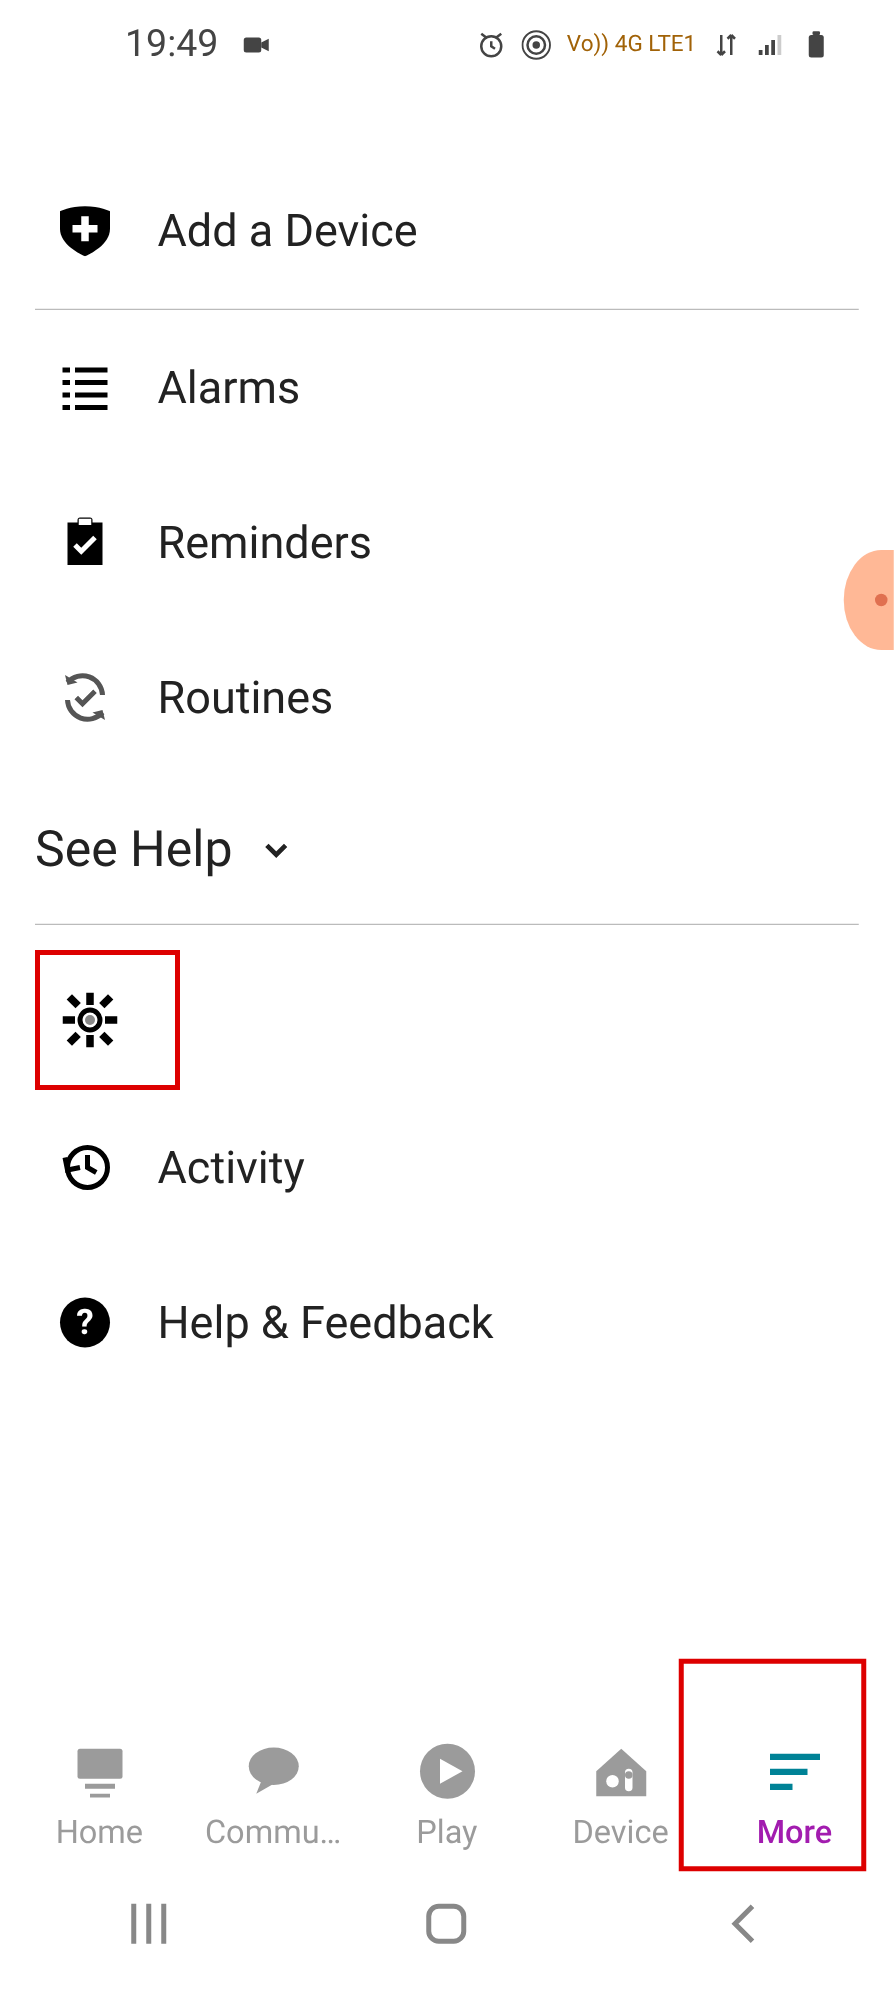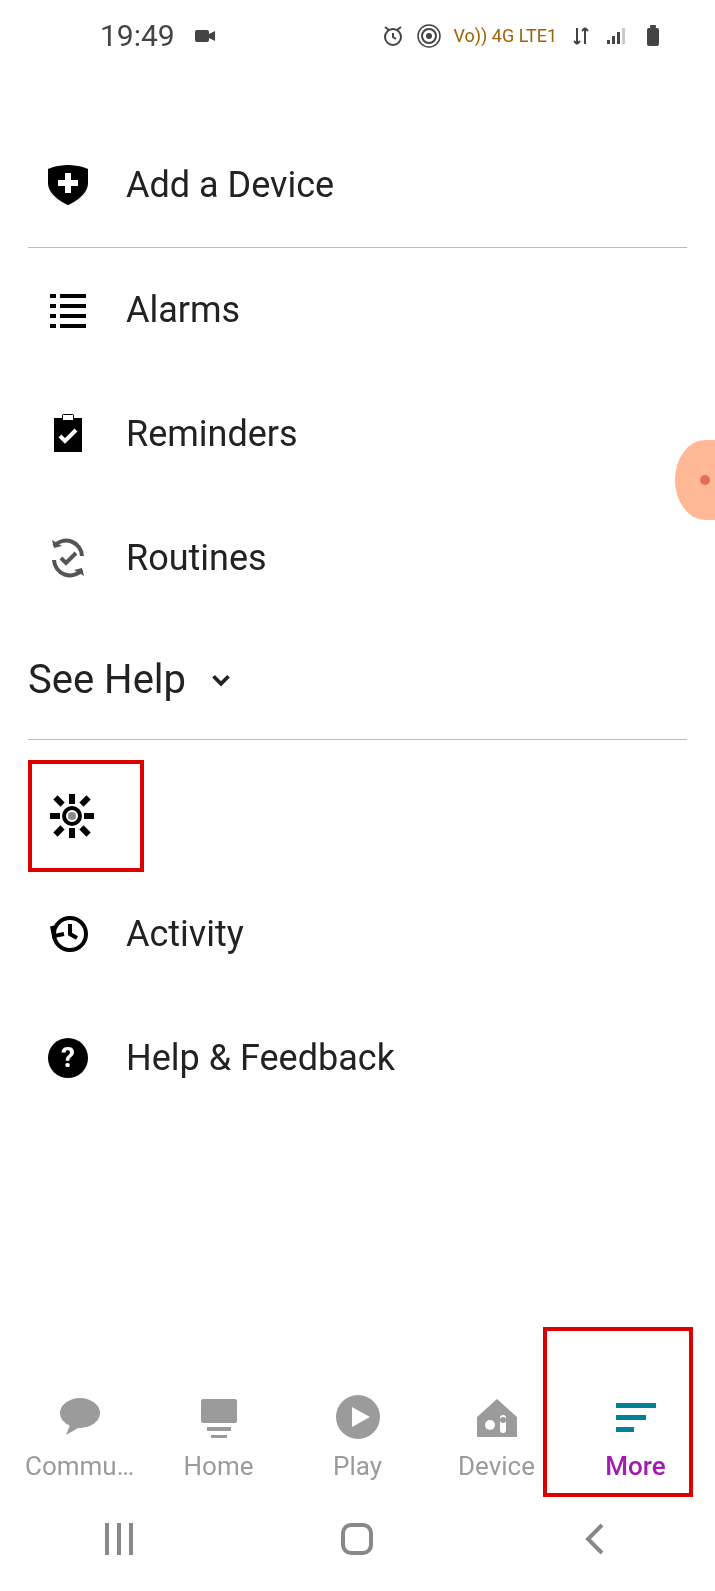--- a/index.html
+++ b/index.html
@@ -199,35 +199,35 @@
   </div>
 
 </div>
 
 <div class="rec-dot"></div>
 
 <div class="tab-bar">
   <div class="tab">
     <span class="ticon">
       <svg viewBox="0 0 48 48" width="48" height="48">
-          <ellipse cx="24" cy="20" rx="20" ry="15" fill="#9b9b9b"></ellipse>
-          <path d="M14 32 l-4 10 l14-8" fill="#9b9b9b"></path>
-        </svg>
-    </span>
-    <span class="tlabel">Commu…</span>
-  </div>
-  <div class="tab">
-    <span class="ticon">
-      <svg viewBox="0 0 48 48" width="48" height="48">
           <rect x="6" y="6" width="36" height="24" rx="2" fill="#9b9b9b"></rect>
           <rect x="12" y="34" width="24" height="4" fill="#9b9b9b"></rect>
           <rect x="16" y="42" width="16" height="3" fill="#9b9b9b"></rect>
         </svg>
     </span>
     <span class="tlabel">Home</span>
+  </div>
+  <div class="tab">
+    <span class="ticon">
+      <svg viewBox="0 0 48 48" width="48" height="48">
+          <ellipse cx="24" cy="20" rx="20" ry="15" fill="#9b9b9b"></ellipse>
+          <path d="M14 32 l-4 10 l14-8" fill="#9b9b9b"></path>
+        </svg>
+    </span>
+    <span class="tlabel">Commu…</span>
   </div>
   <div class="tab">
     <span class="ticon">
       <svg viewBox="0 0 48 48" width="48" height="48">
           <circle cx="24" cy="24" r="22" fill="#9b9b9b"></circle>
           <path d="M18 14 l18 10 l-18 10 z" fill="#fff"></path>
         </svg>
     </span>
     <span class="tlabel">Play</span>
   </div>

